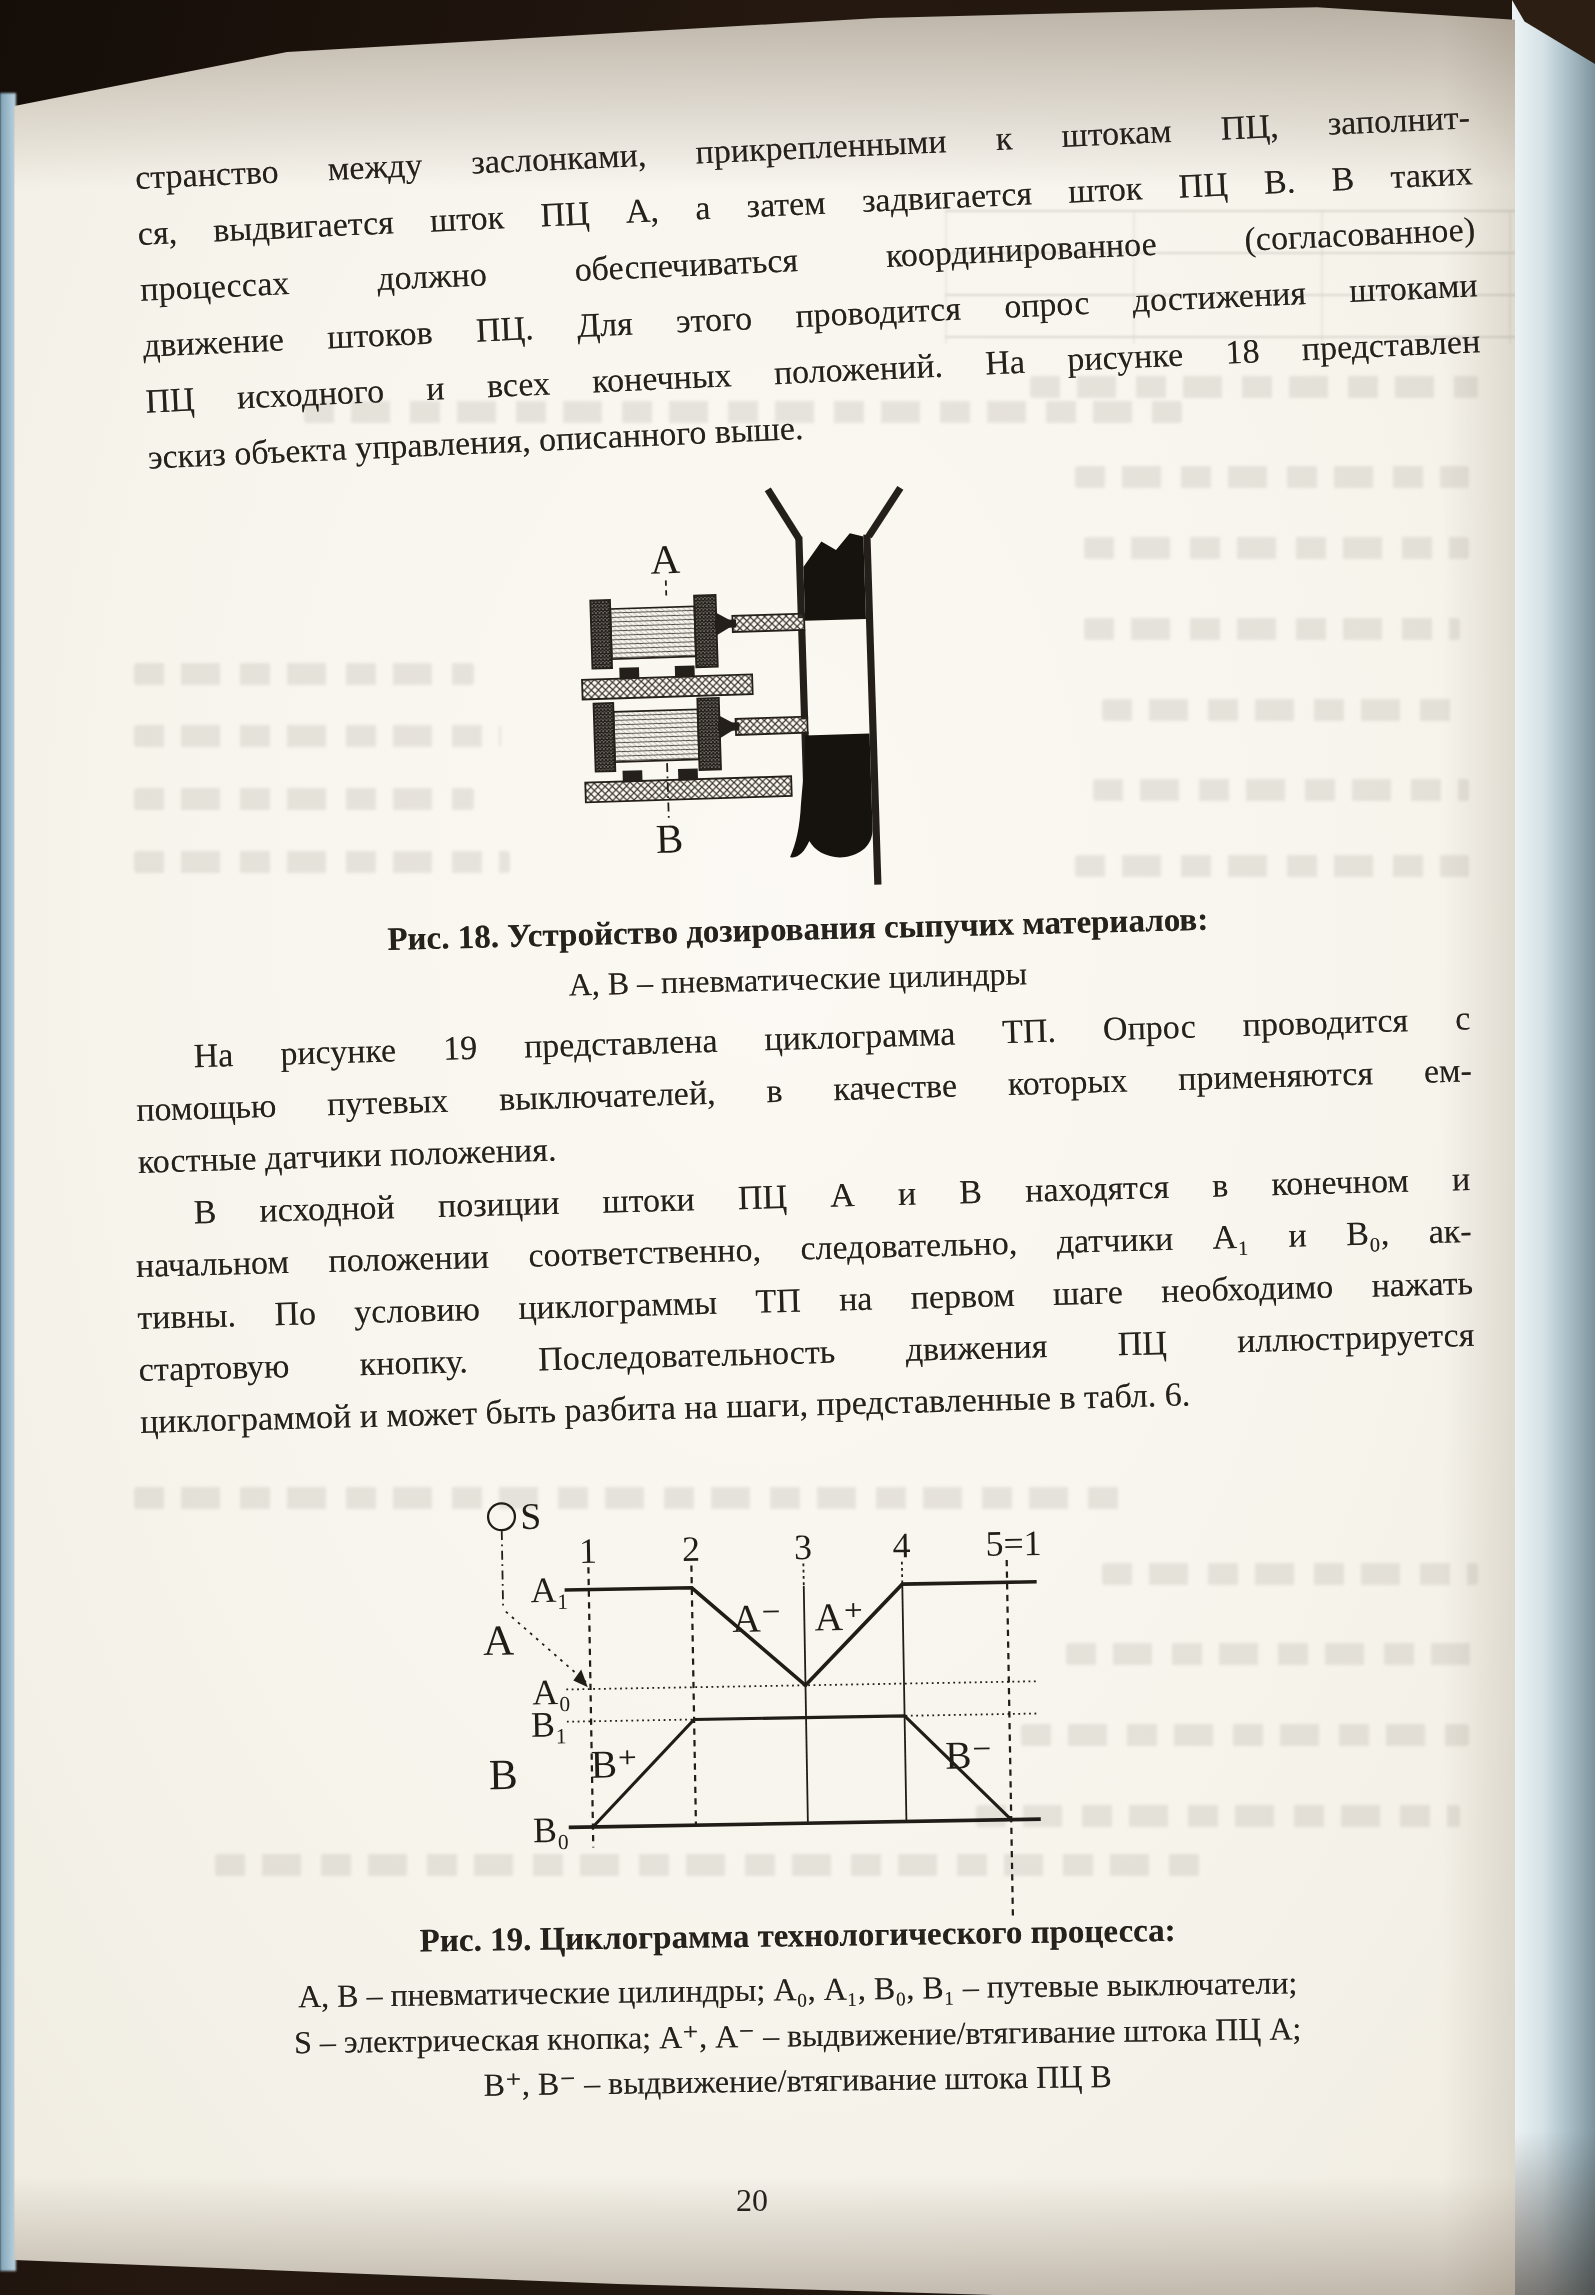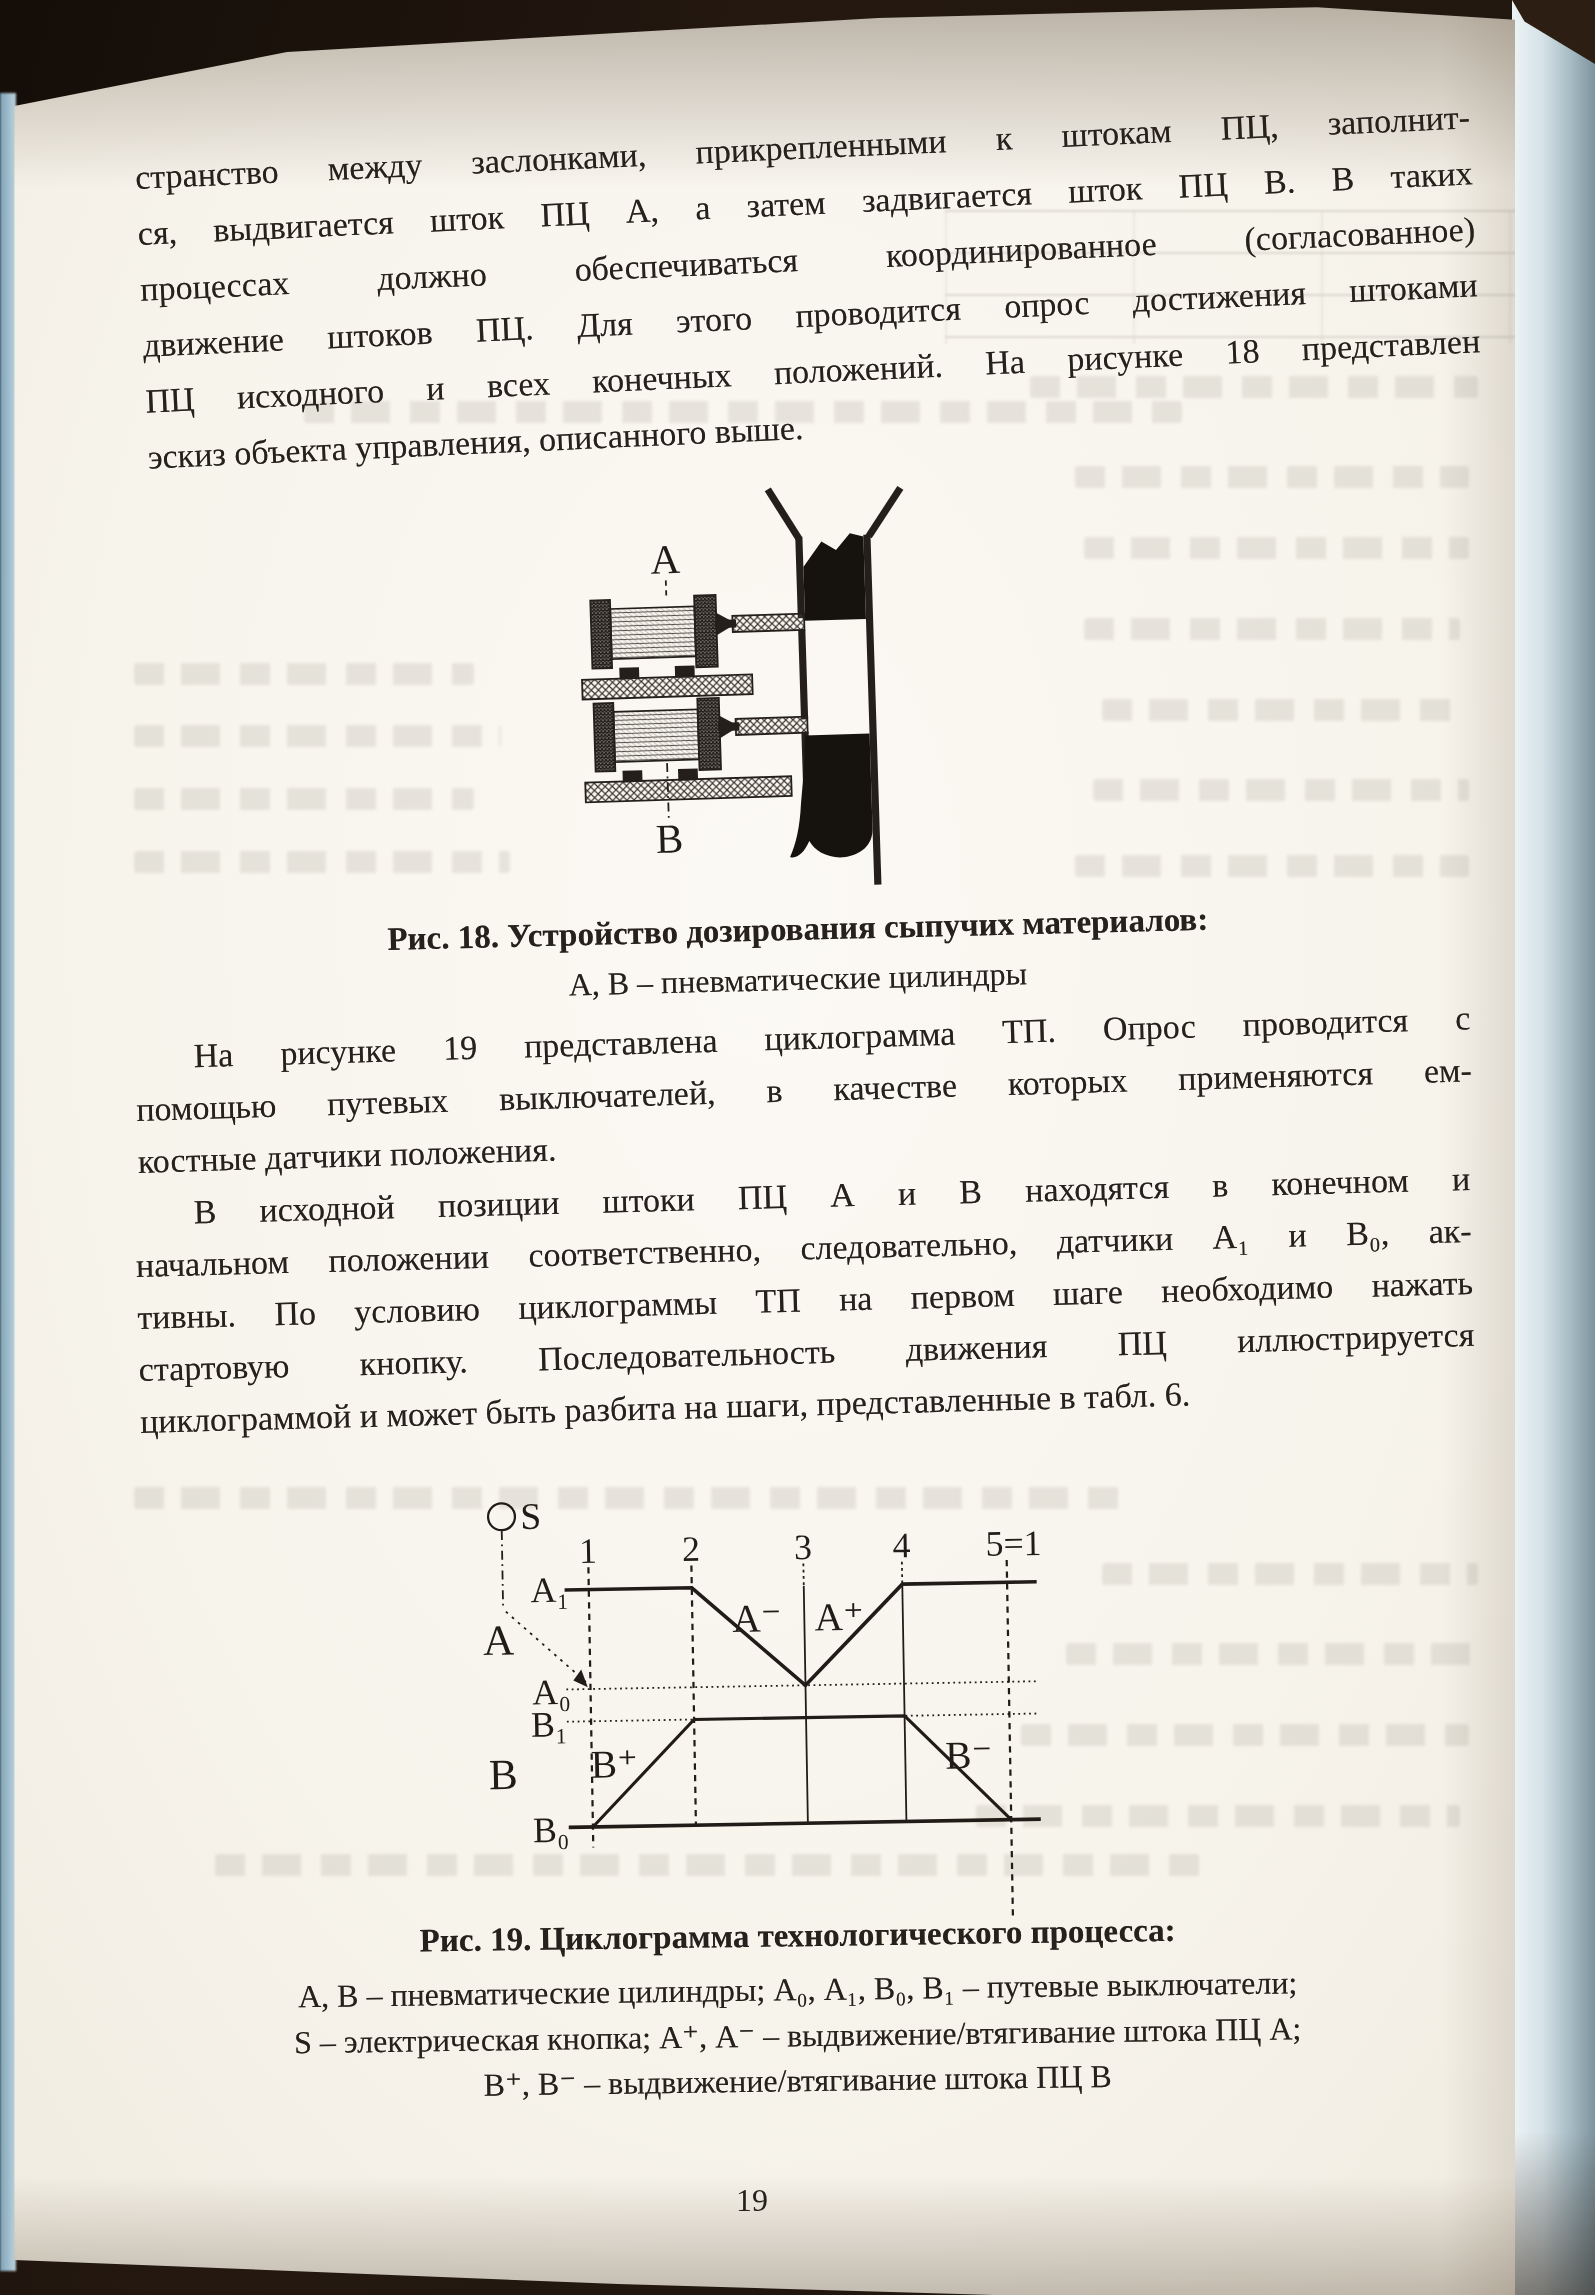--- a/index.html
+++ b/index.html
@@ -207,16 +207,16 @@
       <text x="434" y="175" font-size="44" text-anchor="middle">А⁺</text>
       <text x="180" y="335" font-size="44" text-anchor="middle">В⁺</text>
       <text x="576" y="332" font-size="44" text-anchor="middle">В⁻</text>
     </svg>
 
     <div class="cap bold" style="left:99px;top:1927px;width:1397px;font-size:33px;transform:rotate(-0.8deg);">Рис. 19. Циклограмма технологического процесса:</div>
     <div class="cap" style="left:99px;top:1981px;width:1397px;font-size:32px;transform:rotate(-0.8deg);">А, В – пневматические цилиндры; А₀, А₁, В₀, В₁ – путевые выключатели;</div>
     <div class="cap" style="left:99px;top:2026px;width:1397px;font-size:32px;transform:rotate(-0.8deg);">S – электрическая кнопка; А⁺, А⁻ – выдвижение/втягивание штока ПЦ А;</div>
     <div class="cap" style="left:99px;top:2071px;width:1397px;font-size:32px;transform:rotate(-0.8deg);">В⁺, В⁻ – выдвижение/втягивание штока ПЦ В</div>
 
-    <div class="pageno" style="left:716px;top:2182px;width:72px;">19</div>
+    <div class="pageno" style="left:716px;top:2182px;width:72px;">20</div>
   </div>
 </div>
 
 
 </body></html>

